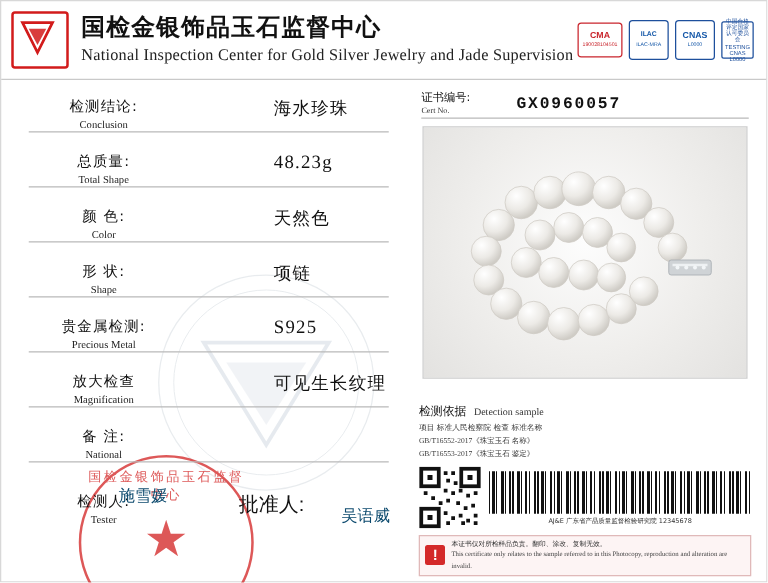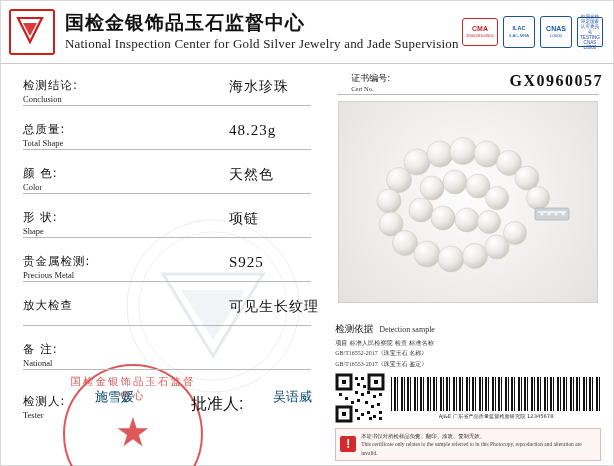--- a/index.html
+++ b/index.html
@@ -97,31 +97,32 @@
   }
 
   
   .field{
     position:relative;
     height:44px;
   }
   .flabel{
     position:absolute;left:0;top:4px;
     width:120px;
+    text-align:center;
   }
   .flabel .cn{
     font-family:"DejaVu Sans", sans-serif;
     font-size:11.5px;color:#111;letter-spacing:1px;
   }
   .flabel .en{
     font-family:"Liberation Serif", serif;
     font-size:8.5px;color:#222;margin-top:1px;
   }
   .fvalue{
-    position:absolute;left:206px;top:4px;
+    position:absolute;left:196px;top:4px;
     font-family:"DejaVu Sans", sans-serif;
     font-size:14px;color:#111;letter-spacing:1px;
     white-space:nowrap;
   }
   .fvalue.num{
     font-family:"Liberation Serif", serif;
     font-size:15px;
   }
   .fline{
     position:absolute;left:0;right:16px;top:31px;
@@ -135,21 +136,21 @@
     height:42px;
   }
   .signrow .flabel{top:8px;}
   .signrow .col2{position:absolute;left:168px;top:8px;width:120px;}
   .sigval{
     position:absolute;top:2px;
     font-family:"DejaVu Sans", sans-serif;
     font-size:13px;color:#0c4a6e;
   }
   .sig1{left:72px;}
-  .sig2{left:250px;}
+  .sig2{left:250px;margin-top:16px;}
 
   
   .wm{
     position:absolute;
     left:122px;top:152px;
     width:180px;height:180px;
     opacity:.22;
     pointer-events:none;
   }
   .seal{
@@ -170,34 +171,33 @@
     position:absolute;left:0;width:100%;text-align:center;
     color:#d42a2a;font-family:"DejaVu Sans",sans-serif;
   }
   .seal .arc-top{top:9px;font-size:10.5px;letter-spacing:2px;}
 
   
   .certno{
     display:flex;align-items:flex-end;
     gap:20px;
     padding-left:4px;
-    margin-left:14px;
   }
   .certno .lbl{width:56px;}
   .certno .lbl .cn{
     font-family:"DejaVu Sans",sans-serif;font-size:9px;color:#111;
   }
   .certno .lbl .en{
     font-family:"Liberation Serif",serif;font-size:6.5px;color:#333;
   }
   .certno .val{
     flex:1 1 auto;
-    font-family:Liberation Serif, serif;
-    font-size:16px;font-weight:bold;letter-spacing:1.5px;
-    text-align:right;
+    font-family:Liberation Mono, monospace;
+    font-size:13px;font-weight:bold;letter-spacing:1.5px;
+    text-align:left;
     padding-bottom:2px;
   }
   .certline{
     border-bottom:1px solid #b9b9b9;
     margin:2px 4px 6px 4px;
   }
 
   .photo{
     width:258px;height:200px;
     border:1px solid #cfcfcf;
@@ -369,20 +369,21 @@
           <div class="cn">贵金属检测:</div>
           <div class="en">Precious Metal</div>
         </div>
         <div class="fvalue num">S925</div>
         <div class="fline"></div>
       </div>
 
       <div class="field">
         <div class="flabel">
           <div class="cn">放大检查</div>
+          <div class="en">Magnification</div>
         </div>
         <div class="fvalue">可见生长纹理</div>
         <div class="fline"></div>
       </div>
 
       <div class="field">
         <div class="flabel">
           <div class="cn">备 注:</div>
           <div class="en">National</div>
         </div>

